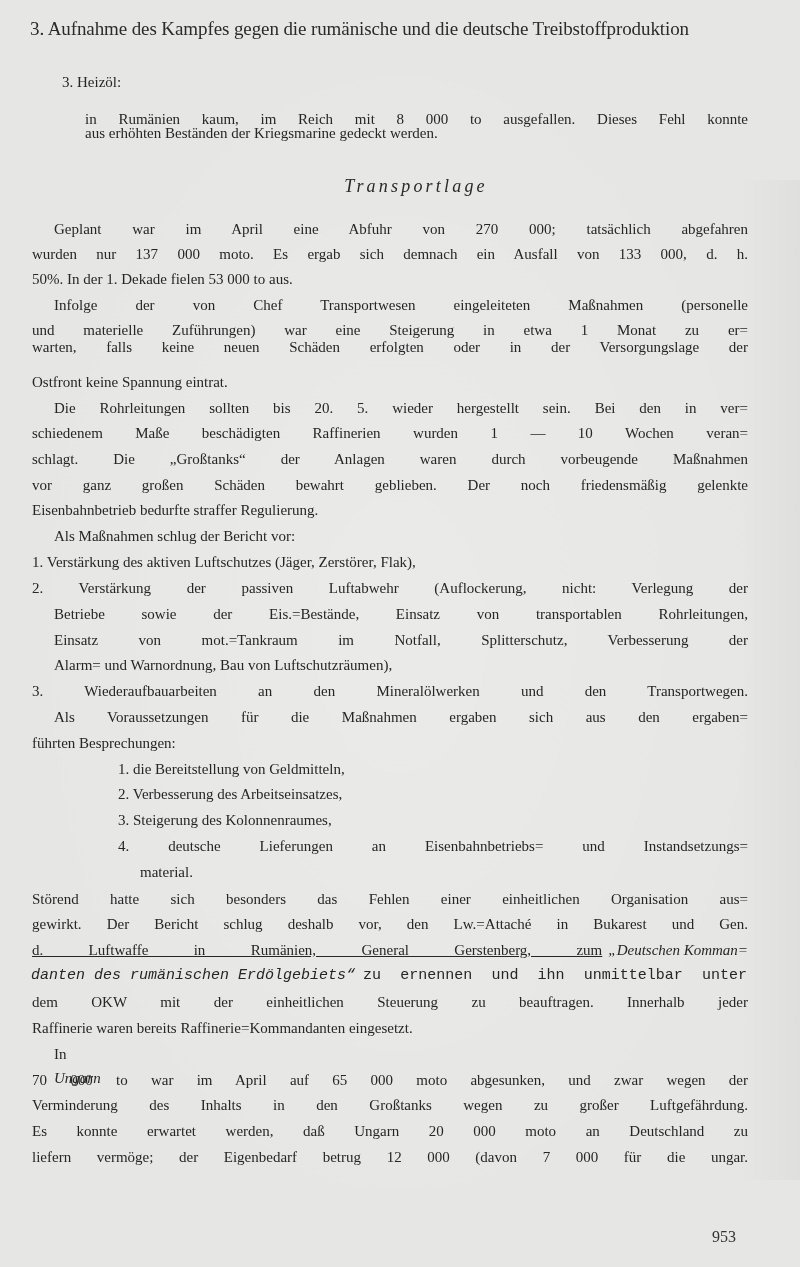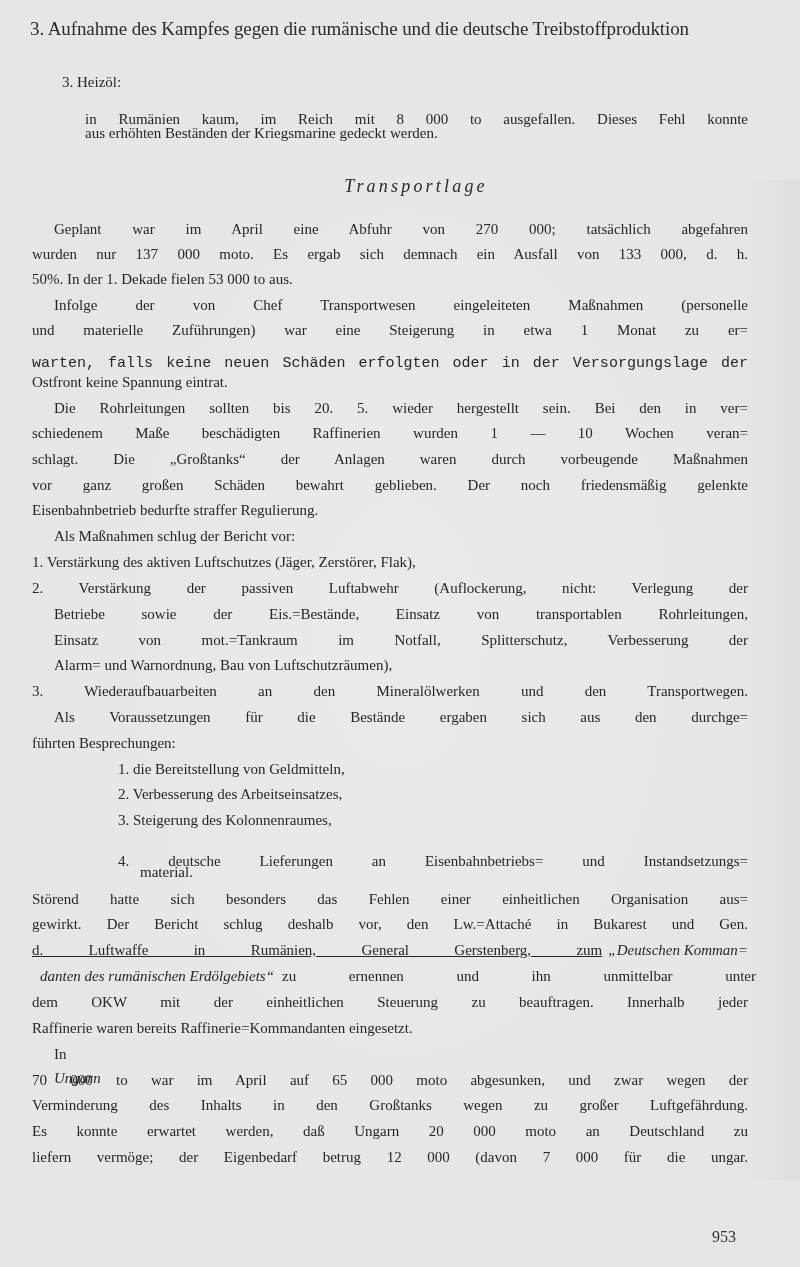--- a/index.html
+++ b/index.html
@@ -83,52 +83,52 @@
   <div class="line" style="left:85px; top:121px;">aus erhöhten Beständen der Kriegsmarine gedeckt werden.</div>
 
   <div class="section-title" style="top:176px;">Transportlage</div>
 
   <div class="line just" style="left:54px; top:217px; width:694px;">Geplant war im April eine Abfuhr von 270 000; tatsächlich abgefahren</div>
   <div class="line just" style="left:32px; top:242px; width:716px;">wurden nur 137 000 moto. Es ergab sich demnach ein Ausfall von 133 000, d. h.</div>
   <div class="line" style="left:32px; top:267px;">50%. In der 1. Dekade fielen 53 000 to aus.</div>
 
   <div class="line just" style="left:54px; top:293px; width:694px;">Infolge der von Chef Transportwesen eingeleiteten Maßnahmen (personelle</div>
   <div class="line just" style="left:32px; top:318px; width:716px;">und materielle Zuführungen) war eine Steigerung in etwa 1 Monat zu er=</div>
-  <div class="line just" style="left:32px; top:352px; width:716px;font-family:Liberation Mono, monospace;">warten, falls keine neuen Schäden erfolgten oder in der Versorgungslage der</div>
+  <div class="line just" style="left:32px; top:335px; width:716px;">warten, falls keine neuen Schäden erfolgten oder in der Versorgungslage der</div>
   <div class="line" style="left:32px; top:370px;">Ostfront keine Spannung eintrat.</div>
 
   <div class="line just" style="left:54px; top:396px; width:694px;">Die Rohrleitungen sollten bis 20. 5. wieder hergestellt sein. Bei den in ver=</div>
   <div class="line just" style="left:32px; top:421px; width:716px;">schiedenem Maße beschädigten Raffinerien wurden 1 — 10 Wochen veran=</div>
   <div class="line just" style="left:32px; top:447px; width:716px;">schlagt. Die „Großtanks“ der Anlagen waren durch vorbeugende Maßnahmen</div>
   <div class="line just" style="left:32px; top:473px; width:716px;">vor ganz großen Schäden bewahrt geblieben. Der noch friedensmäßig gelenkte</div>
   <div class="line" style="left:32px; top:498px;">Eisenbahnbetrieb bedurfte straffer Regulierung.</div>
 
   <div class="line" style="left:54px; top:524px;">Als Maßnahmen schlug der Bericht vor:</div>
   <div class="line" style="left:32px; top:550px;">1. Verstärkung des aktiven Luftschutzes (Jäger, Zerstörer, Flak),</div>
   <div class="line just" style="left:32px; top:576px; width:716px;">2. Verstärkung der passiven Luftabwehr (Auflockerung, nicht: Verlegung der</div>
   <div class="line just" style="left:54px; top:602px; width:694px;">Betriebe sowie der Eis.=Bestände, Einsatz von transportablen Rohrleitungen,</div>
   <div class="line just" style="left:54px; top:628px; width:694px;">Einsatz von mot.=Tankraum im Notfall, Splitterschutz, Verbesserung der</div>
   <div class="line" style="left:54px; top:653px;">Alarm= und Warnordnung, Bau von Luftschutzräumen),</div>
   <div class="line just" style="left:32px; top:679px; width:716px;">3. Wiederaufbauarbeiten an den Mineralölwerken und den Transportwegen.</div>
 
-  <div class="line just" style="left:54px; top:705px; width:694px;">Als Voraussetzungen für die Bestände ergaben sich aus den durchge=</div>
+  <div class="line just" style="left:54px; top:705px; width:694px;">Als Voraussetzungen für die Maßnahmen ergaben sich aus den ergaben=</div>
   <div class="line" style="left:32px; top:731px;">führten Besprechungen:</div>
   <div class="line" style="left:118px; top:757px;">1. die Bereitstellung von Geldmitteln,</div>
   <div class="line" style="left:118px; top:782px;">2. Verbesserung des Arbeitseinsatzes,</div>
   <div class="line" style="left:118px; top:808px;">3. Steigerung des Kolonnenraumes,</div>
-  <div class="line just" style="left:118px; top:834px; width:630px;margin-top:15px;">4. deutsche Lieferungen an Eisenbahnbetriebs= und Instandsetzungs=</div>
+  <div class="line just" style="left:118px; top:834px; width:630px;">4. deutsche Lieferungen an Eisenbahnbetriebs= und Instandsetzungs=</div>
   <div class="line" style="left:140px; top:860px;">material.</div>
 
   <div class="line just" style="left:32px; top:887px; width:716px;">Störend hatte sich besonders das Fehlen einer einheitlichen Organisation aus=</div>
   <div class="line just" style="left:32px; top:912px; width:716px;">gewirkt. Der Bericht schlug deshalb vor, den Lw.=Attaché in Bukarest und Gen.</div>
   <div class="line" style="left:32px; top:938px; width:716px; display:flex; justify-content:space-between;">
     <span style="flex:1; text-align:justify; text-align-last:justify; margin-right:6px;text-decoration:underline;">d. Luftwaffe in Rumänien, General Gerstenberg, zum</span>
     <span class="italic">„Deutschen Komman=</span>
   </div>
-  <div class="line" style="left:40px; top:964px; width:716px; display:flex;">
+  <div class="line" style="left:31px; top:964px; width:716px; display:flex;font-family:Liberation Mono, monospace;">
     <span class="italic" style="margin-right:8px;">danten des rumänischen Erdölgebiets“</span>
     <span style="flex:1; text-align:justify; text-align-last:justify;">zu ernennen und ihn unmittelbar unter</span>
   </div>
   <div class="line just" style="left:32px; top:990px; width:716px;">dem OKW mit der einheitlichen Steuerung zu beauftragen. Innerhalb jeder</div>
   <div class="line" style="left:32px; top:1016px;">Raffinerie waren bereits Raffinerie=Kommandanten eingesetzt.</div>
 
   <div class="line" style="left:54px; top:1042px; width:694px; display:flex;flex-direction:column;">
     <span style="margin-right:9px;">In</span>
     <span class="italic" style="margin-right:9px;">Ungarn</span>
   </div>

